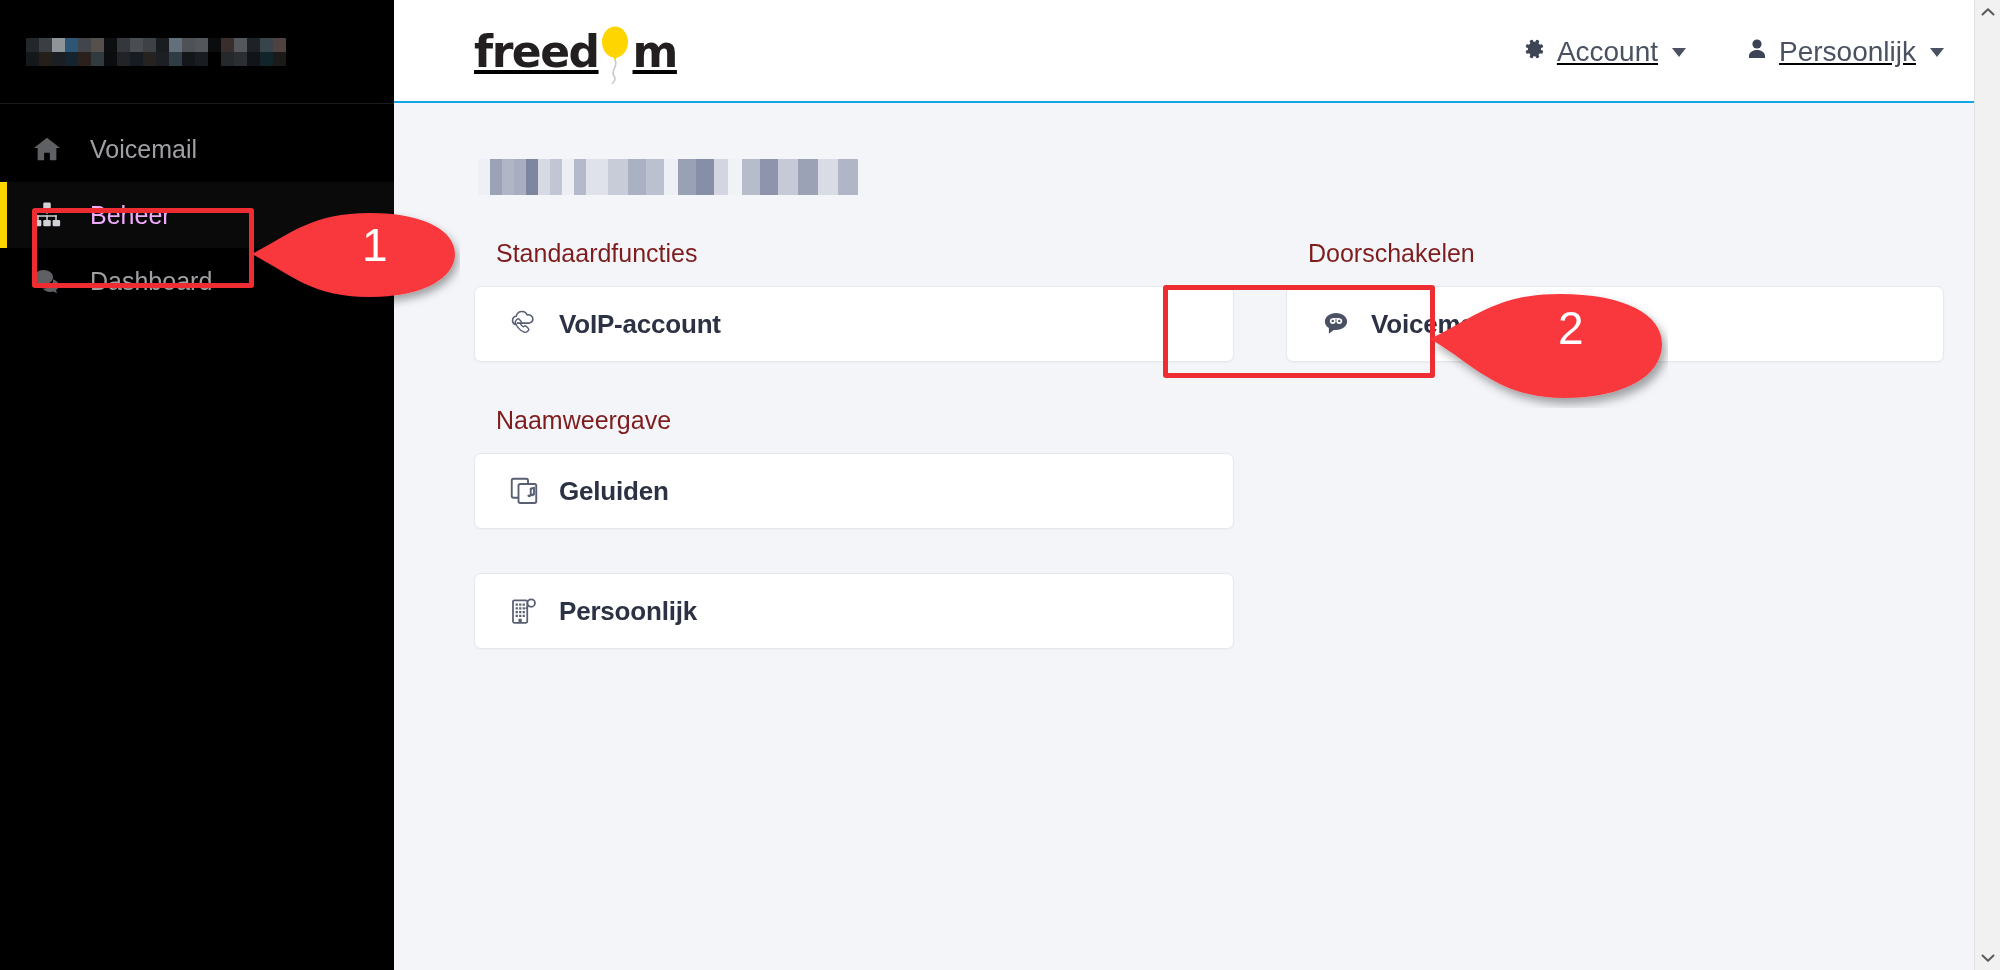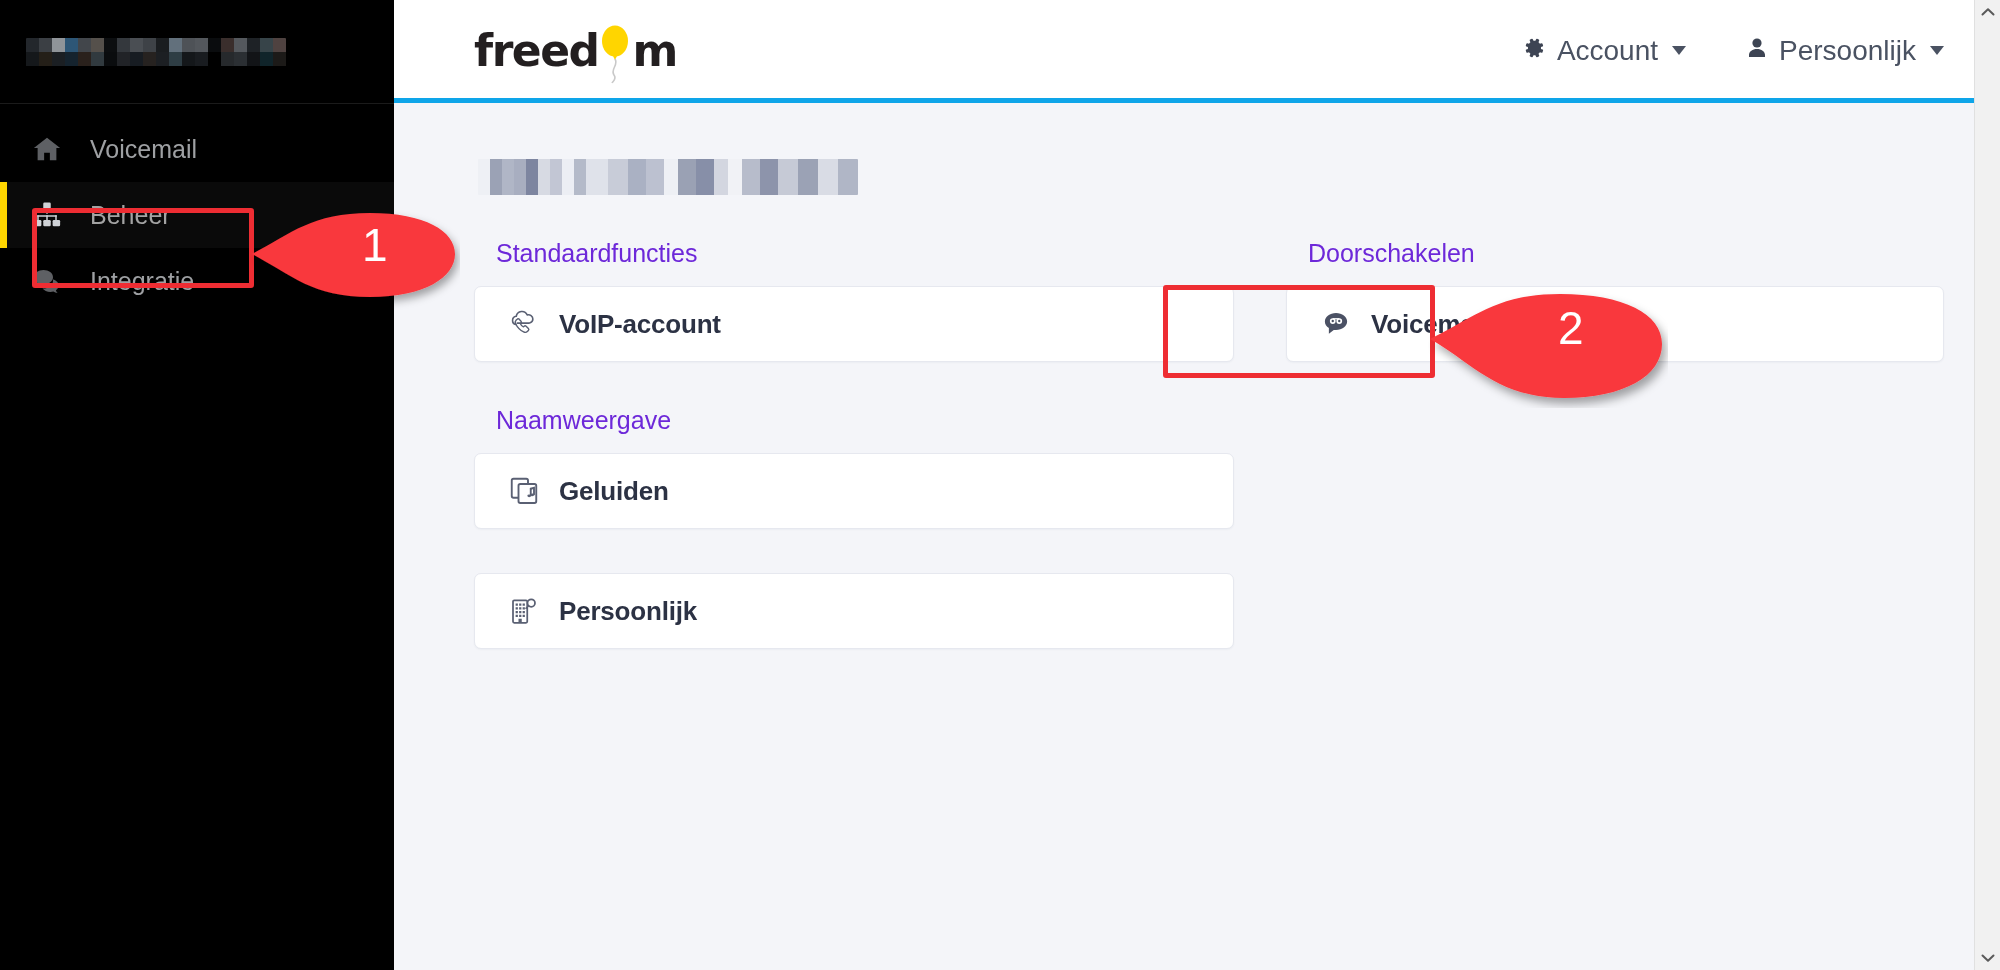--- a/index.html
+++ b/index.html
@@ -117,21 +117,21 @@
     width: 40px;
     min-width: 40px;
     display: flex;
     align-items: center;
     justify-content: flex-start;
     margin-right: 18px;
     color: #5e6064;
   }
 
   .nav-item.active {
-    color: #a3a3a3;
+    color: #f0abfc;
     background: #0a0a0a;
   }
   .nav-item.active .nav-ico { color: #cfd2d6; }
   .nav-item.active::before {
     content: "";
     position: absolute;
     left: 0; top: 0; bottom: 0;
     width: 7px;
     background: #ffd500;
   }
@@ -147,23 +147,24 @@
   }
 
   .topbar {
     height: 103px;
     min-height: 103px;
     background: #ffffff;
     display: flex;
     align-items: center;
     justify-content: space-between;
     padding: 3px 56px 0 80px;
-    border-bottom: 5px solid #0ea5e9;
+    border-bottom: 2px solid #0ea5e9;
     position: relative;
     z-index: 3;
+    text-decoration: underline;
   }
 
   .logo { display: flex; align-items: flex-start; position: relative; }
   .logo-text {
     font-family: "DejaVu Sans", sans-serif;
     font-weight: 700;
     font-size: 44px;
     letter-spacing: -1.5px;
     color: #231f20;
     line-height: 1;
@@ -233,21 +234,21 @@
     display: flex;
     gap: 0;
   }
   .col-left  { width: 760px; min-width: 760px; }
   .col-gap   { width: 52px; min-width: 52px; }
   .col-right { flex: 1; }
 
   .section { margin-bottom: 44px; }
   .section-title {
     font-size: 25px;
-    color: #6d28d9;
+    color: #7f1d1d;
     font-weight: 400;
     margin-bottom: 18px;
     padding-left: 22px;
   }
 
   .card {
     background: #ffffff;
     border: 1px solid #e6e8ef;
     border-radius: 7px;
     height: 76px;
@@ -364,21 +365,21 @@
         <span>Beheer</span>
       </div>
 
       <div class="nav-item">
         <span class="nav-ico">
           <svg width="30" height="30" viewBox="0 0 24 24" fill="currentColor">
             <path d="M9.2 3.2c-4.2 0-7.6 2.5-7.6 5.6 0 1.7 1 3.2 2.6 4.2-.2.9-.8 1.9-1.6 2.6 1.5-.1 2.9-.6 3.9-1.3 .9.2 1.8.3 2.7.3 4.2 0 7.6-2.5 7.6-5.7S13.4 3.2 9.2 3.2z"></path>
             <path d="M16.6 10.6c.1.4.2.9.2 1.3 0 3.4-3.6 6.1-8 6.1h-.4c1.2 1.6 3.6 2.7 6.4 2.7 .8 0 1.6-.1 2.3-.3 .9.6 2.1 1 3.4 1.1-.7-.6-1.2-1.4-1.4-2.2 1.4-.9 2.3-2.2 2.3-3.7 0-2.2-2-4.1-4.8-5z"></path>
           </svg>
         </span>
-        <span>Integratie</span>
+        <span>Dashboard</span>
       </div>
 
     </nav>
   </aside>
 
   <section class="main">
 
     <header class="topbar">
 
       <div class="logo">

